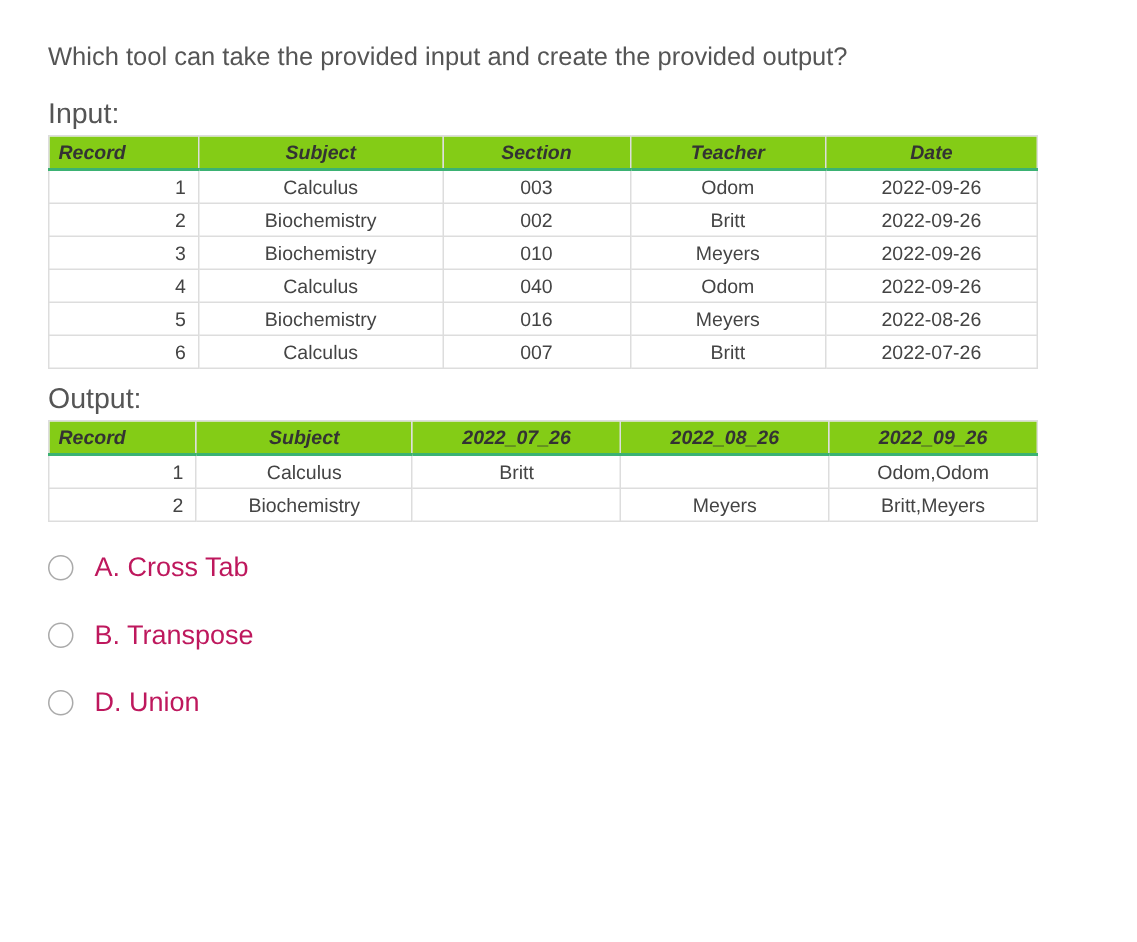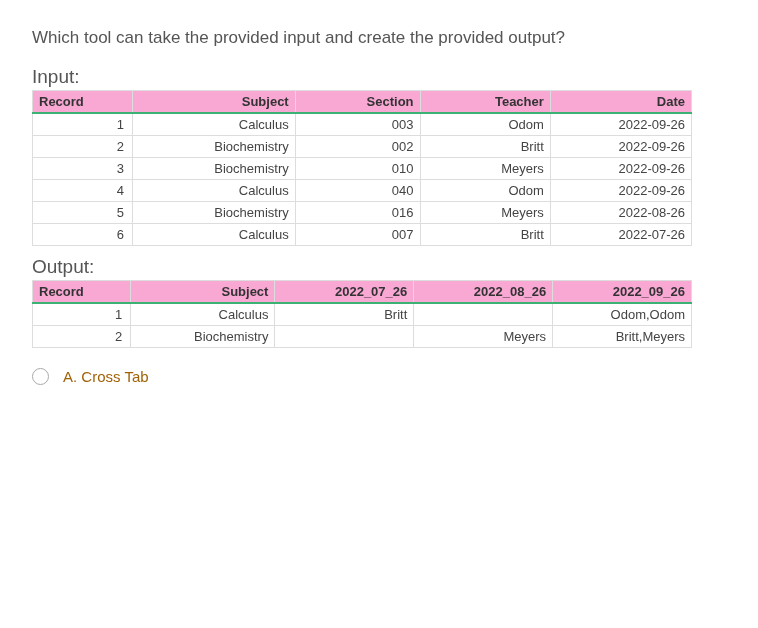--- a/index.html
+++ b/index.html
@@ -24,30 +24,31 @@
       margin-top: 10px;
     }
     table {
       border-collapse: collapse;
       width: 660px;
       margin-bottom: 6px;
     }
     th, td {
       border: 1px solid #ddd;
       padding: 3px 6px;
-      text-align: right;
+      text-align: center;
       font-size: 13px;
       white-space: nowrap;
       height: 22px;
     }
     th {
       font-weight: bold;
       color: #333;
-      background: #f9a8d4;
+      background: #84cc16;
       border-bottom: 2px solid #3bb273;
+      font-style: italic;
     }
     .rec-col { width: 92px; text-align: right; padding-right: 8px; }
     th.rec-col { text-align: left; }
 
     
     .input-tbl .c1 { width: 92px; }
     .input-tbl .c2 { width: 150px; }
     .input-tbl .c3 { width: 115px; }
     .input-tbl .c4 { width: 120px; }
     .input-tbl .c5 { width: 130px; }
@@ -70,22 +71,22 @@
       cursor: pointer;
     }
     .radio {
       width: 17px;
       height: 17px;
       border: 1.5px solid #aaa;
       border-radius: 50%;
       flex-shrink: 0;
     }
     .option-label {
-      font-size: 15px;
-      color: #a16207;
+      font-size: 18px;
+      color: #be185d;
     }
   </style>
 </head>
 <body>
 
 <div class="question">Which tool can take the provided input and create the provided output?</div>
 
 <div class="section-label">Input:</div>
 <table class="input-tbl">
   <thead>
@@ -170,13 +171,21 @@
       <td>Britt,Meyers</td>
     </tr>
   </tbody>
 </table>
 
 <div class="options">
   <div class="option">
     <div class="radio"></div>
     <span class="option-label">A. Cross Tab</span>
   </div>
+  <div class="option">
+    <div class="radio"></div>
+    <span class="option-label">B. Transpose</span>
+  </div>
+  <div class="option">
+    <div class="radio"></div>
+    <span class="option-label">D. Union</span>
+  </div>
 </div>
 
 </body></html>

